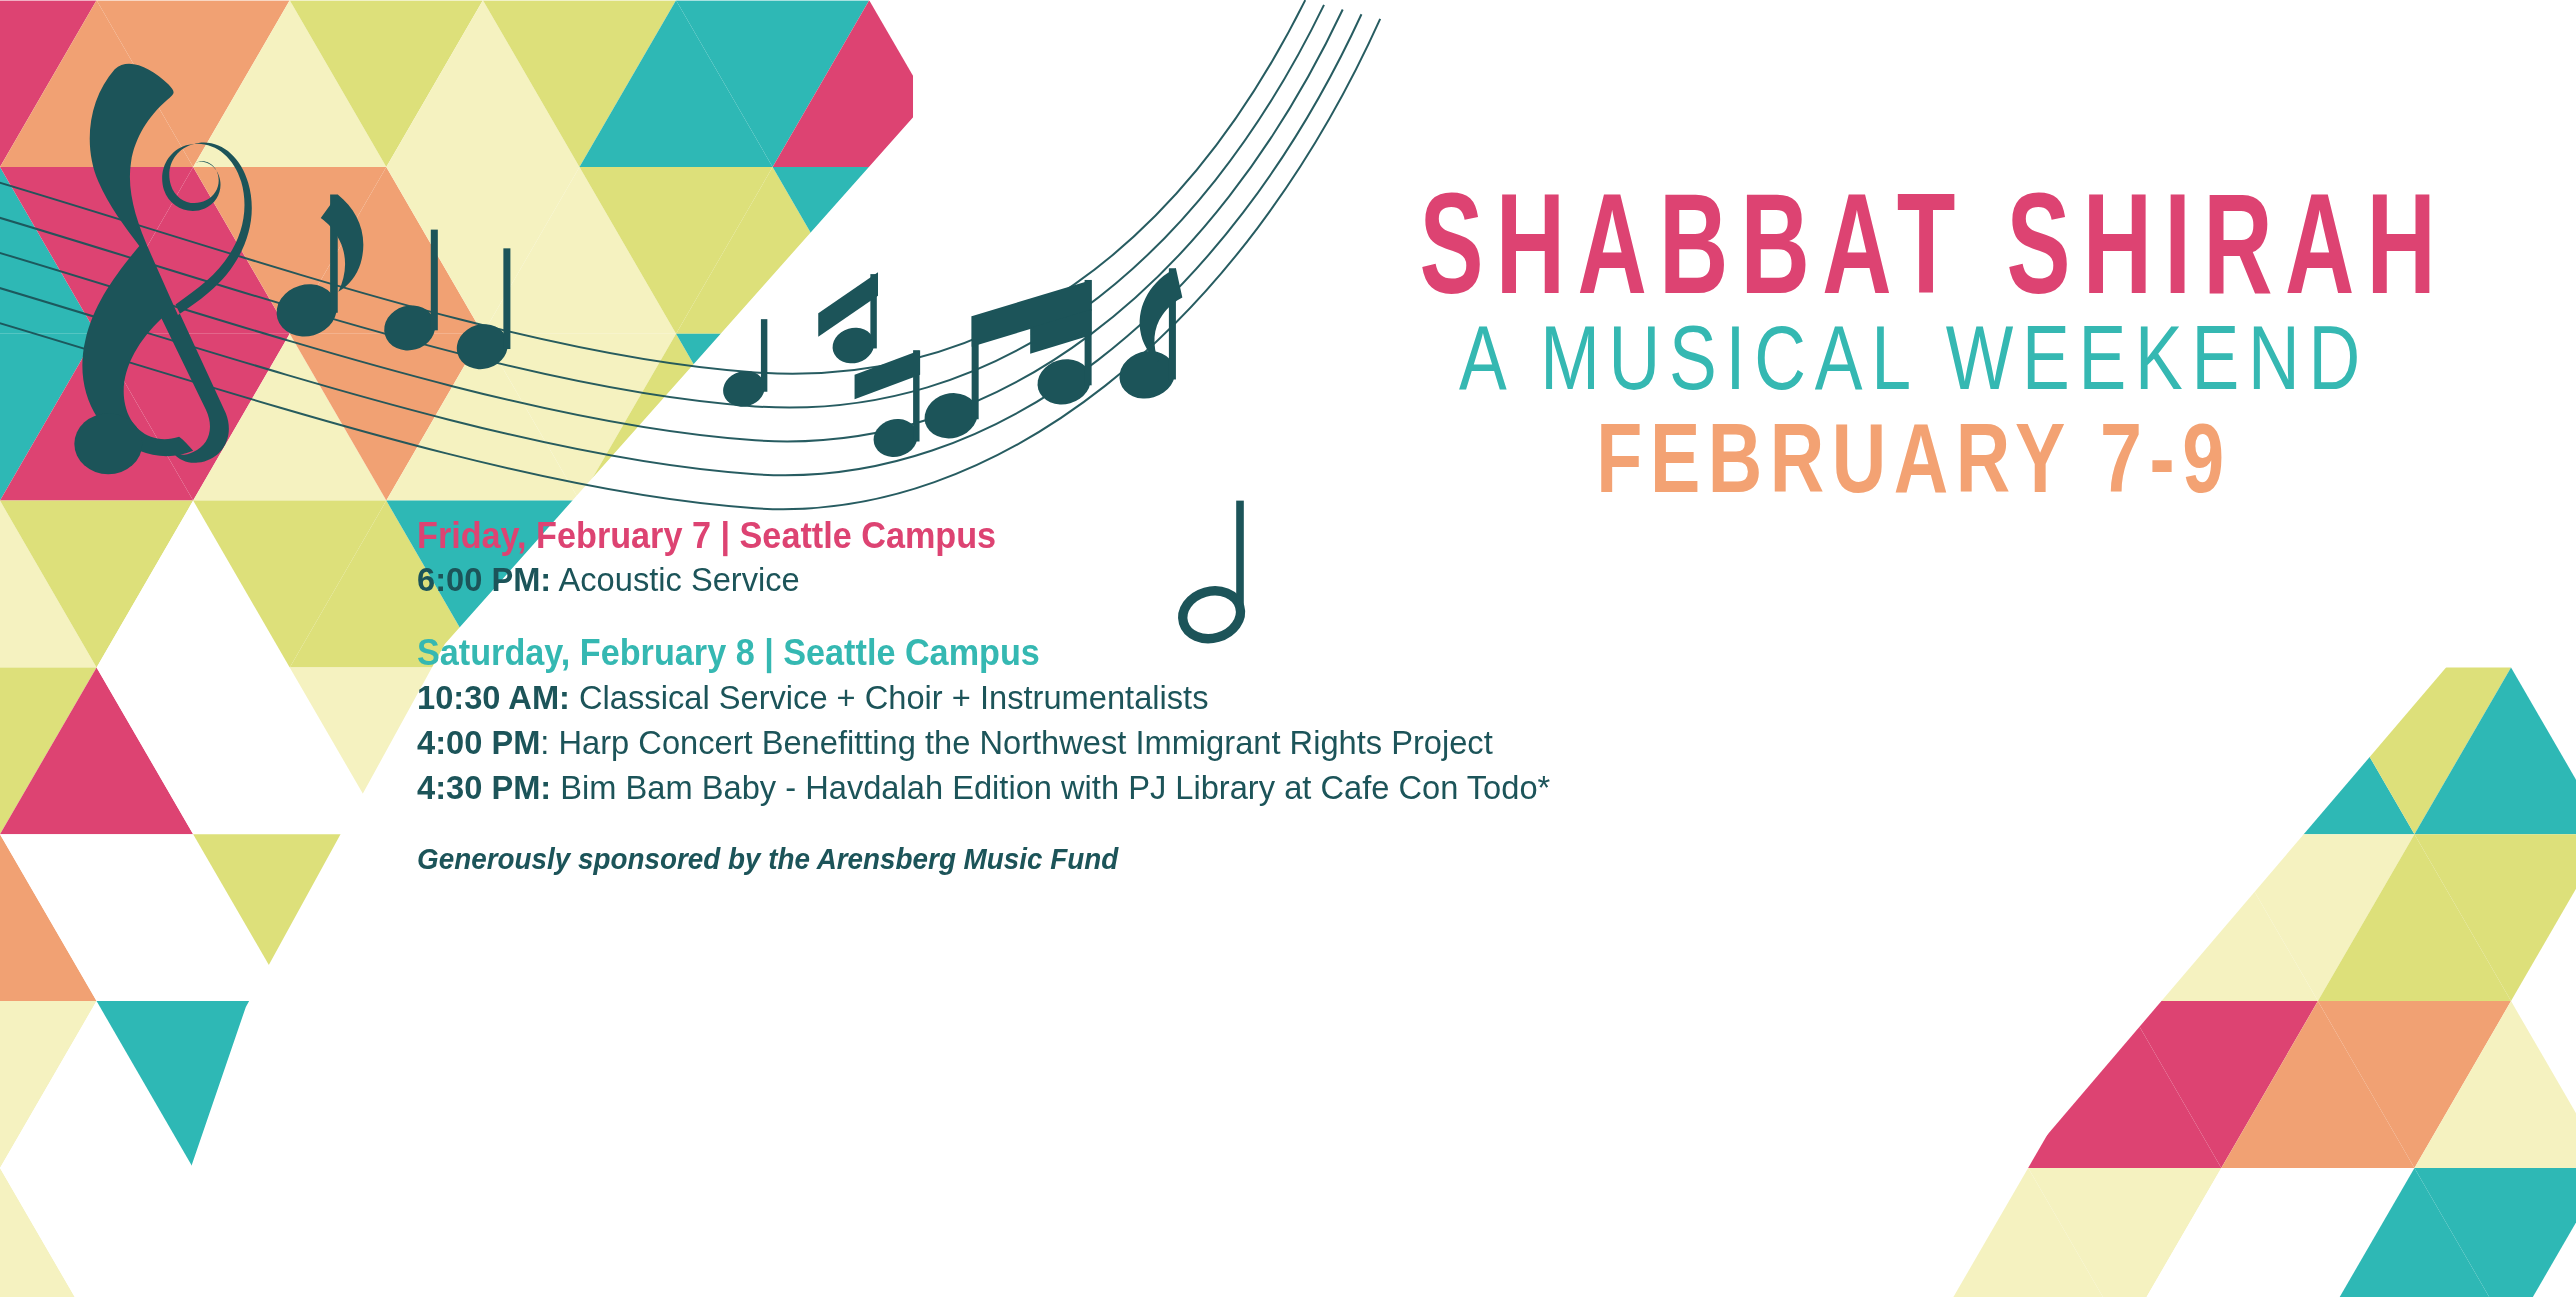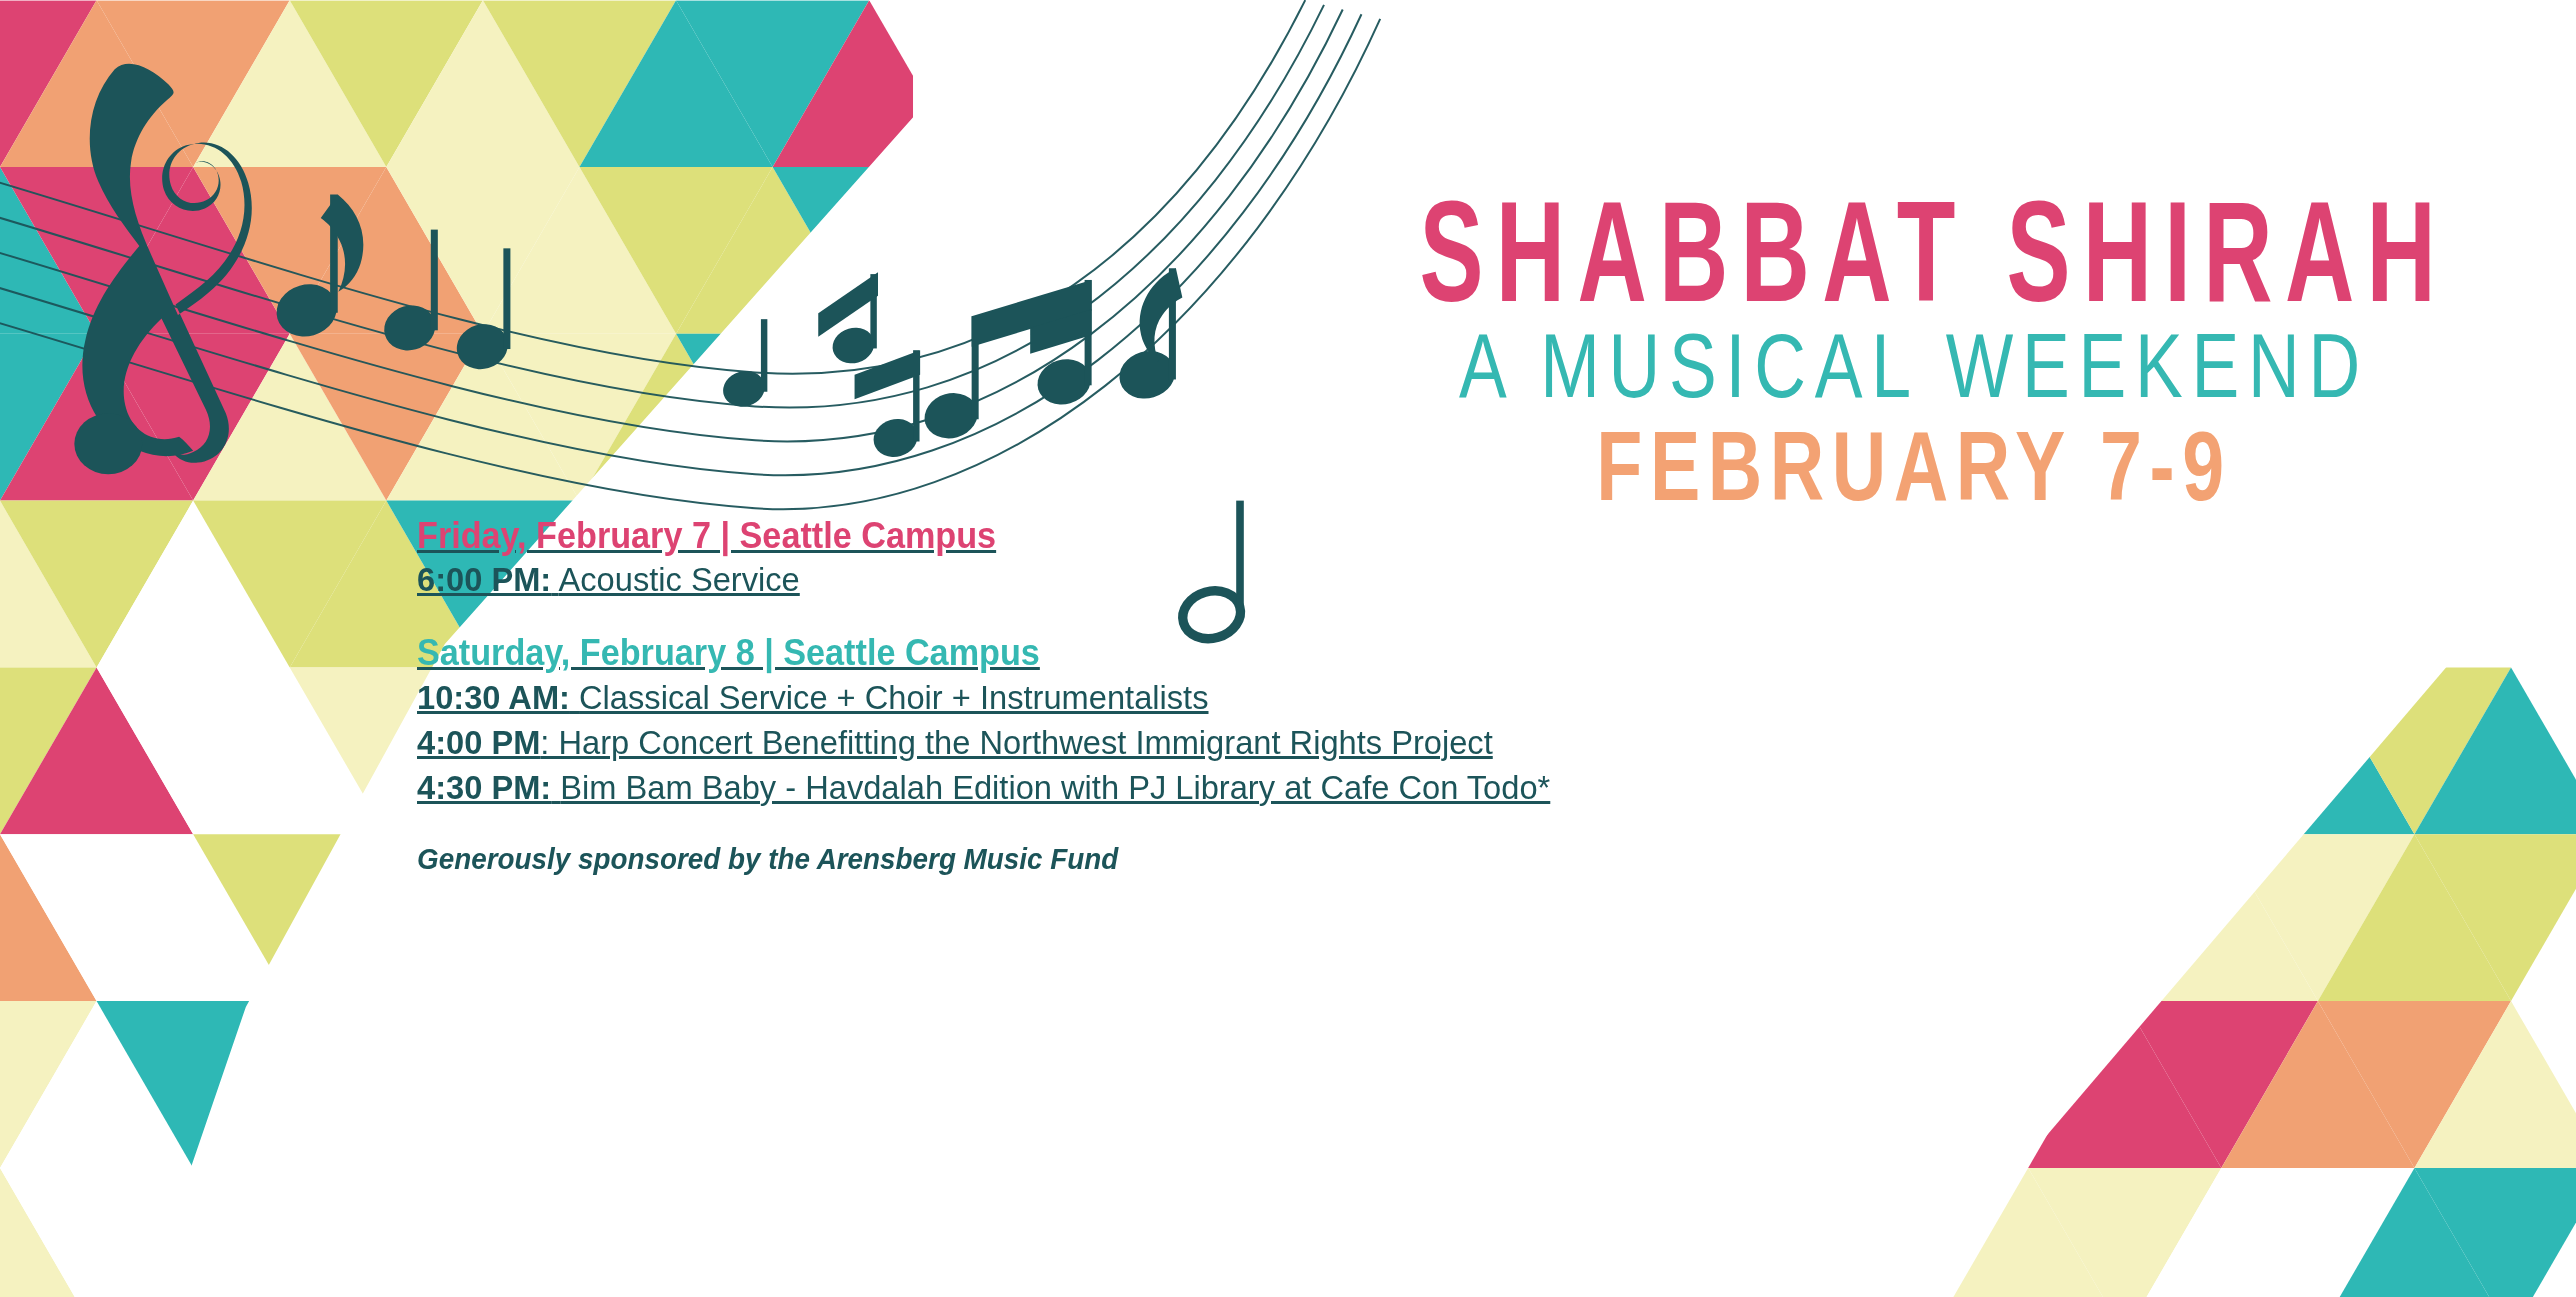--- a/index.html
+++ b/index.html
@@ -6,21 +6,21 @@
   body{
     width:2576px;height:1298px;position:relative;overflow:hidden;
     background:#ffffff;
     font-family:"Liberation Sans", sans-serif;
   }
 
   .art-layer{position:absolute;inset:0;pointer-events:none;}
 
   
   .headline-block{
-    position:absolute;left:1311px;top:180px;width:1206px;
+    position:absolute;left:1311px;top:172px;width:1206px;
     text-align:center;
   }
   .title-main{
     font-family:"Liberation Sans Narrow","Liberation Sans",sans-serif;
     font-weight:700;
     font-size:117px;
     line-height:1.0;
     letter-spacing:15px;
     color:#DD4372;
     transform:scaleX(0.82) scaleY(1.22);
@@ -50,21 +50,21 @@
     transform-origin:center top;
     margin-top:20px;
     white-space:nowrap;
   }
 
   
   .schedule{
     position:absolute;left:417px;top:515px;width:1943px;
     color:#1C5459;
   }
-  .day-group{margin-bottom:30px;text-decoration:underline;}
+  .day-group{margin-bottom:30px;}
   .day-group:last-of-type{margin-bottom:0;}
   .day-head{
     font-family:"Liberation Sans Narrow","Liberation Sans",sans-serif;
     font-weight:700;
     font-size:36px;
     line-height:1.18;
     transform:scaleX(0.95);
     transform-origin:left center;
     white-space:nowrap;
   }

